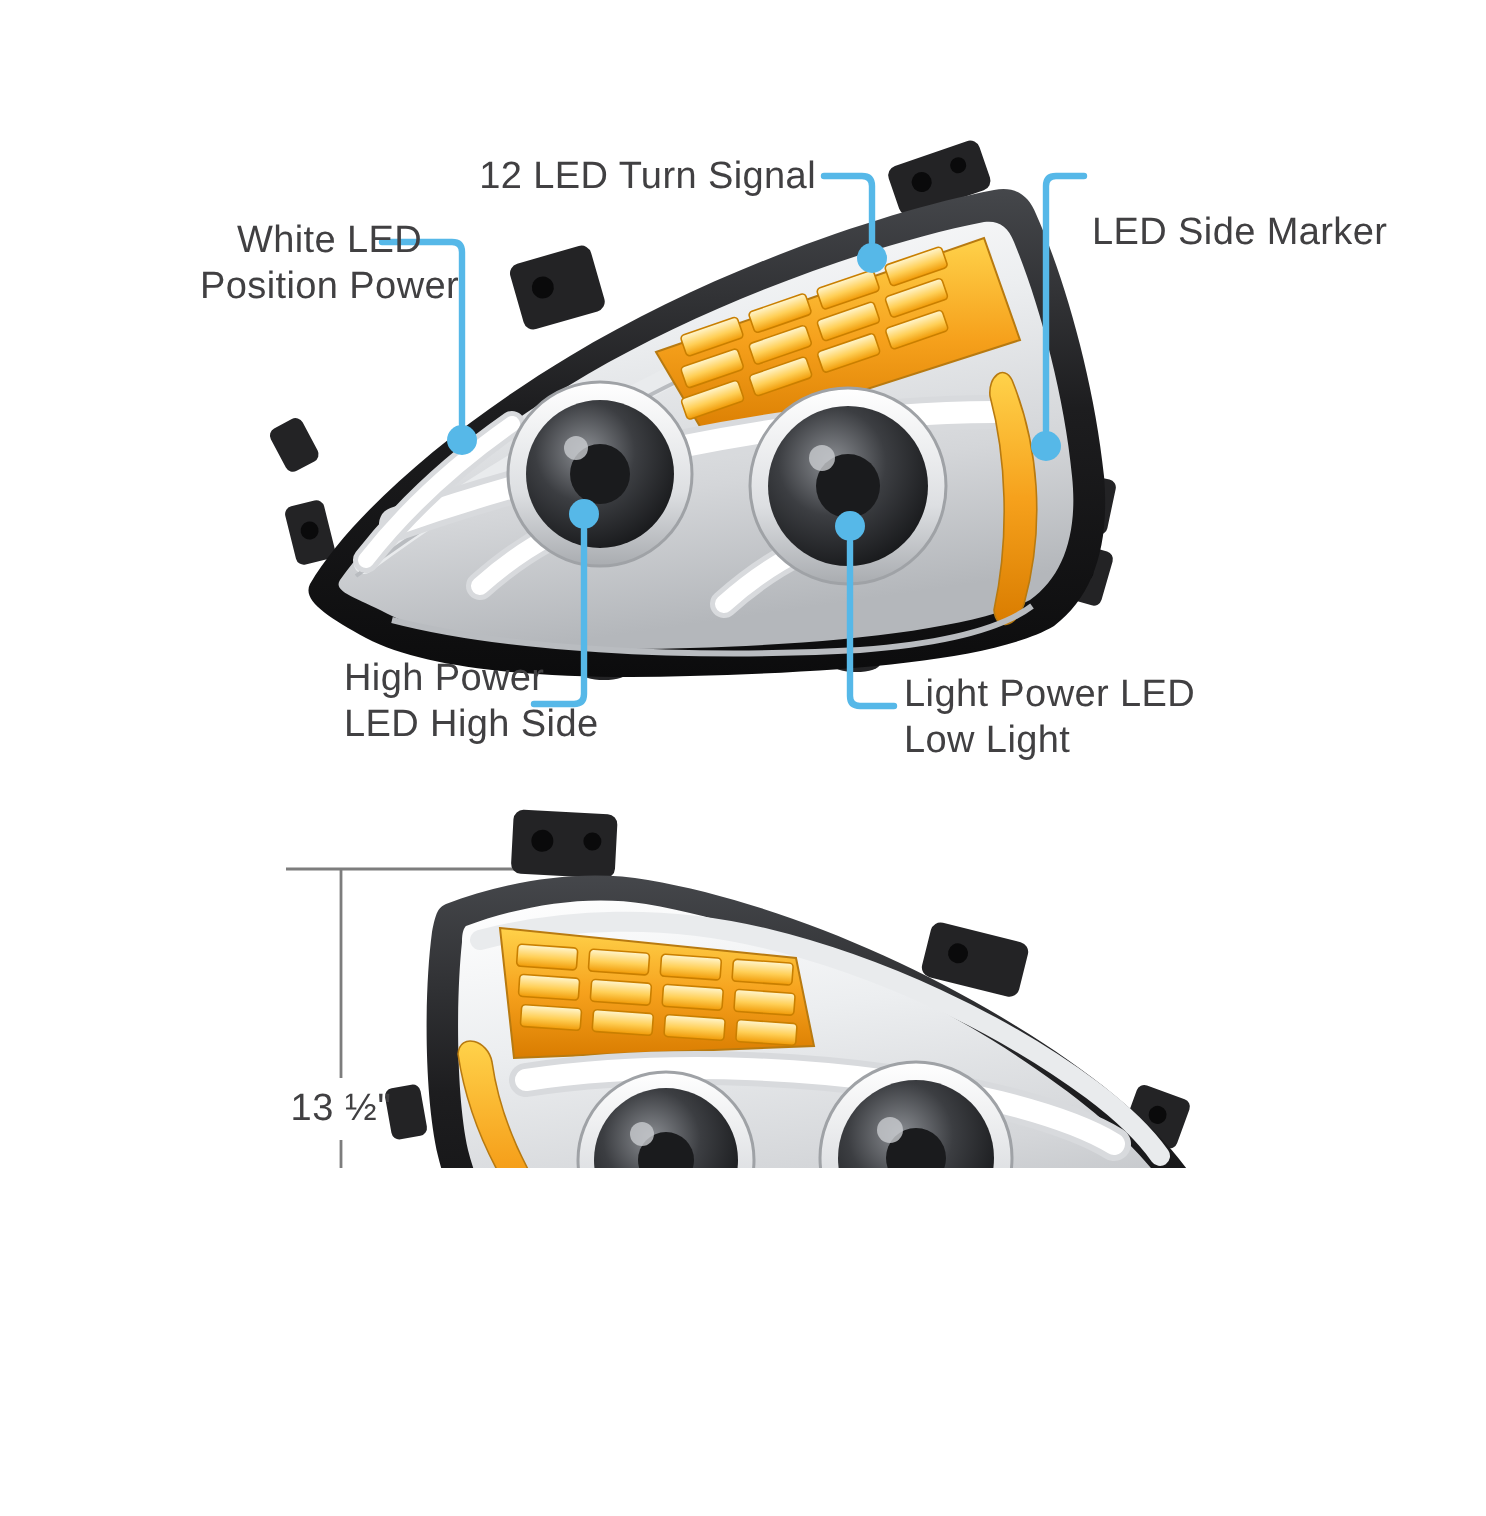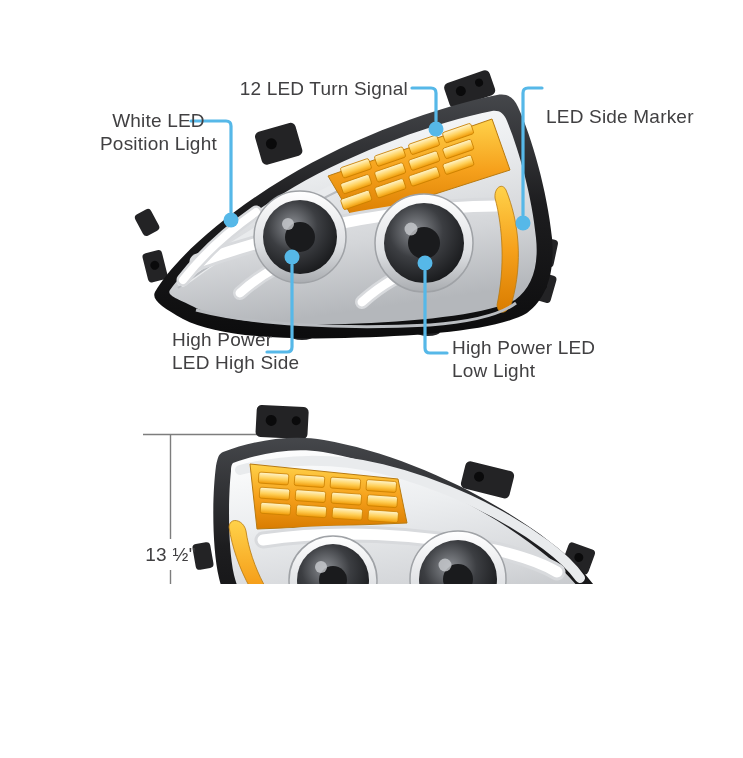--- a/index.html
+++ b/index.html
@@ -268,30 +268,30 @@
       <circle cx="425" cy="263" r="7.5"></circle>
     </g>
   </svg>
 
   <div class="label" style="top:77px; right:335px; text-align:right;">12 LED Turn Signal</div>
 
   <div class="label" style="top:77px; left:546px;margin-top:28px;">LED Side Marker</div>
 
   <div class="label" style="top:109px; left:100px;text-align:center;">
     <span class="ln">White LED</span>
-    <span class="ln">Position Light</span>
+    <span class="ln">Position Power</span>
   </div>
 
   <div class="label" style="top:328px; left:172px;">
     <span class="ln">High Power</span>
     <span class="ln">LED High Side</span>
   </div>
 
   <div class="label" style="top:336px; left:452px;">
-    <span class="ln">High Power LED</span>
+    <span class="ln">Light Power LED</span>
     <span class="ln">Low Light</span>
   </div>
 
   <div class="dim-text" style="top:544px; left:120px; width:101px;">13 ½"</div>
 
   <div class="dim-text" style="top:702px; left:358px; width:100px;">18"</div>
 
 </div>
 
 </body></html>

